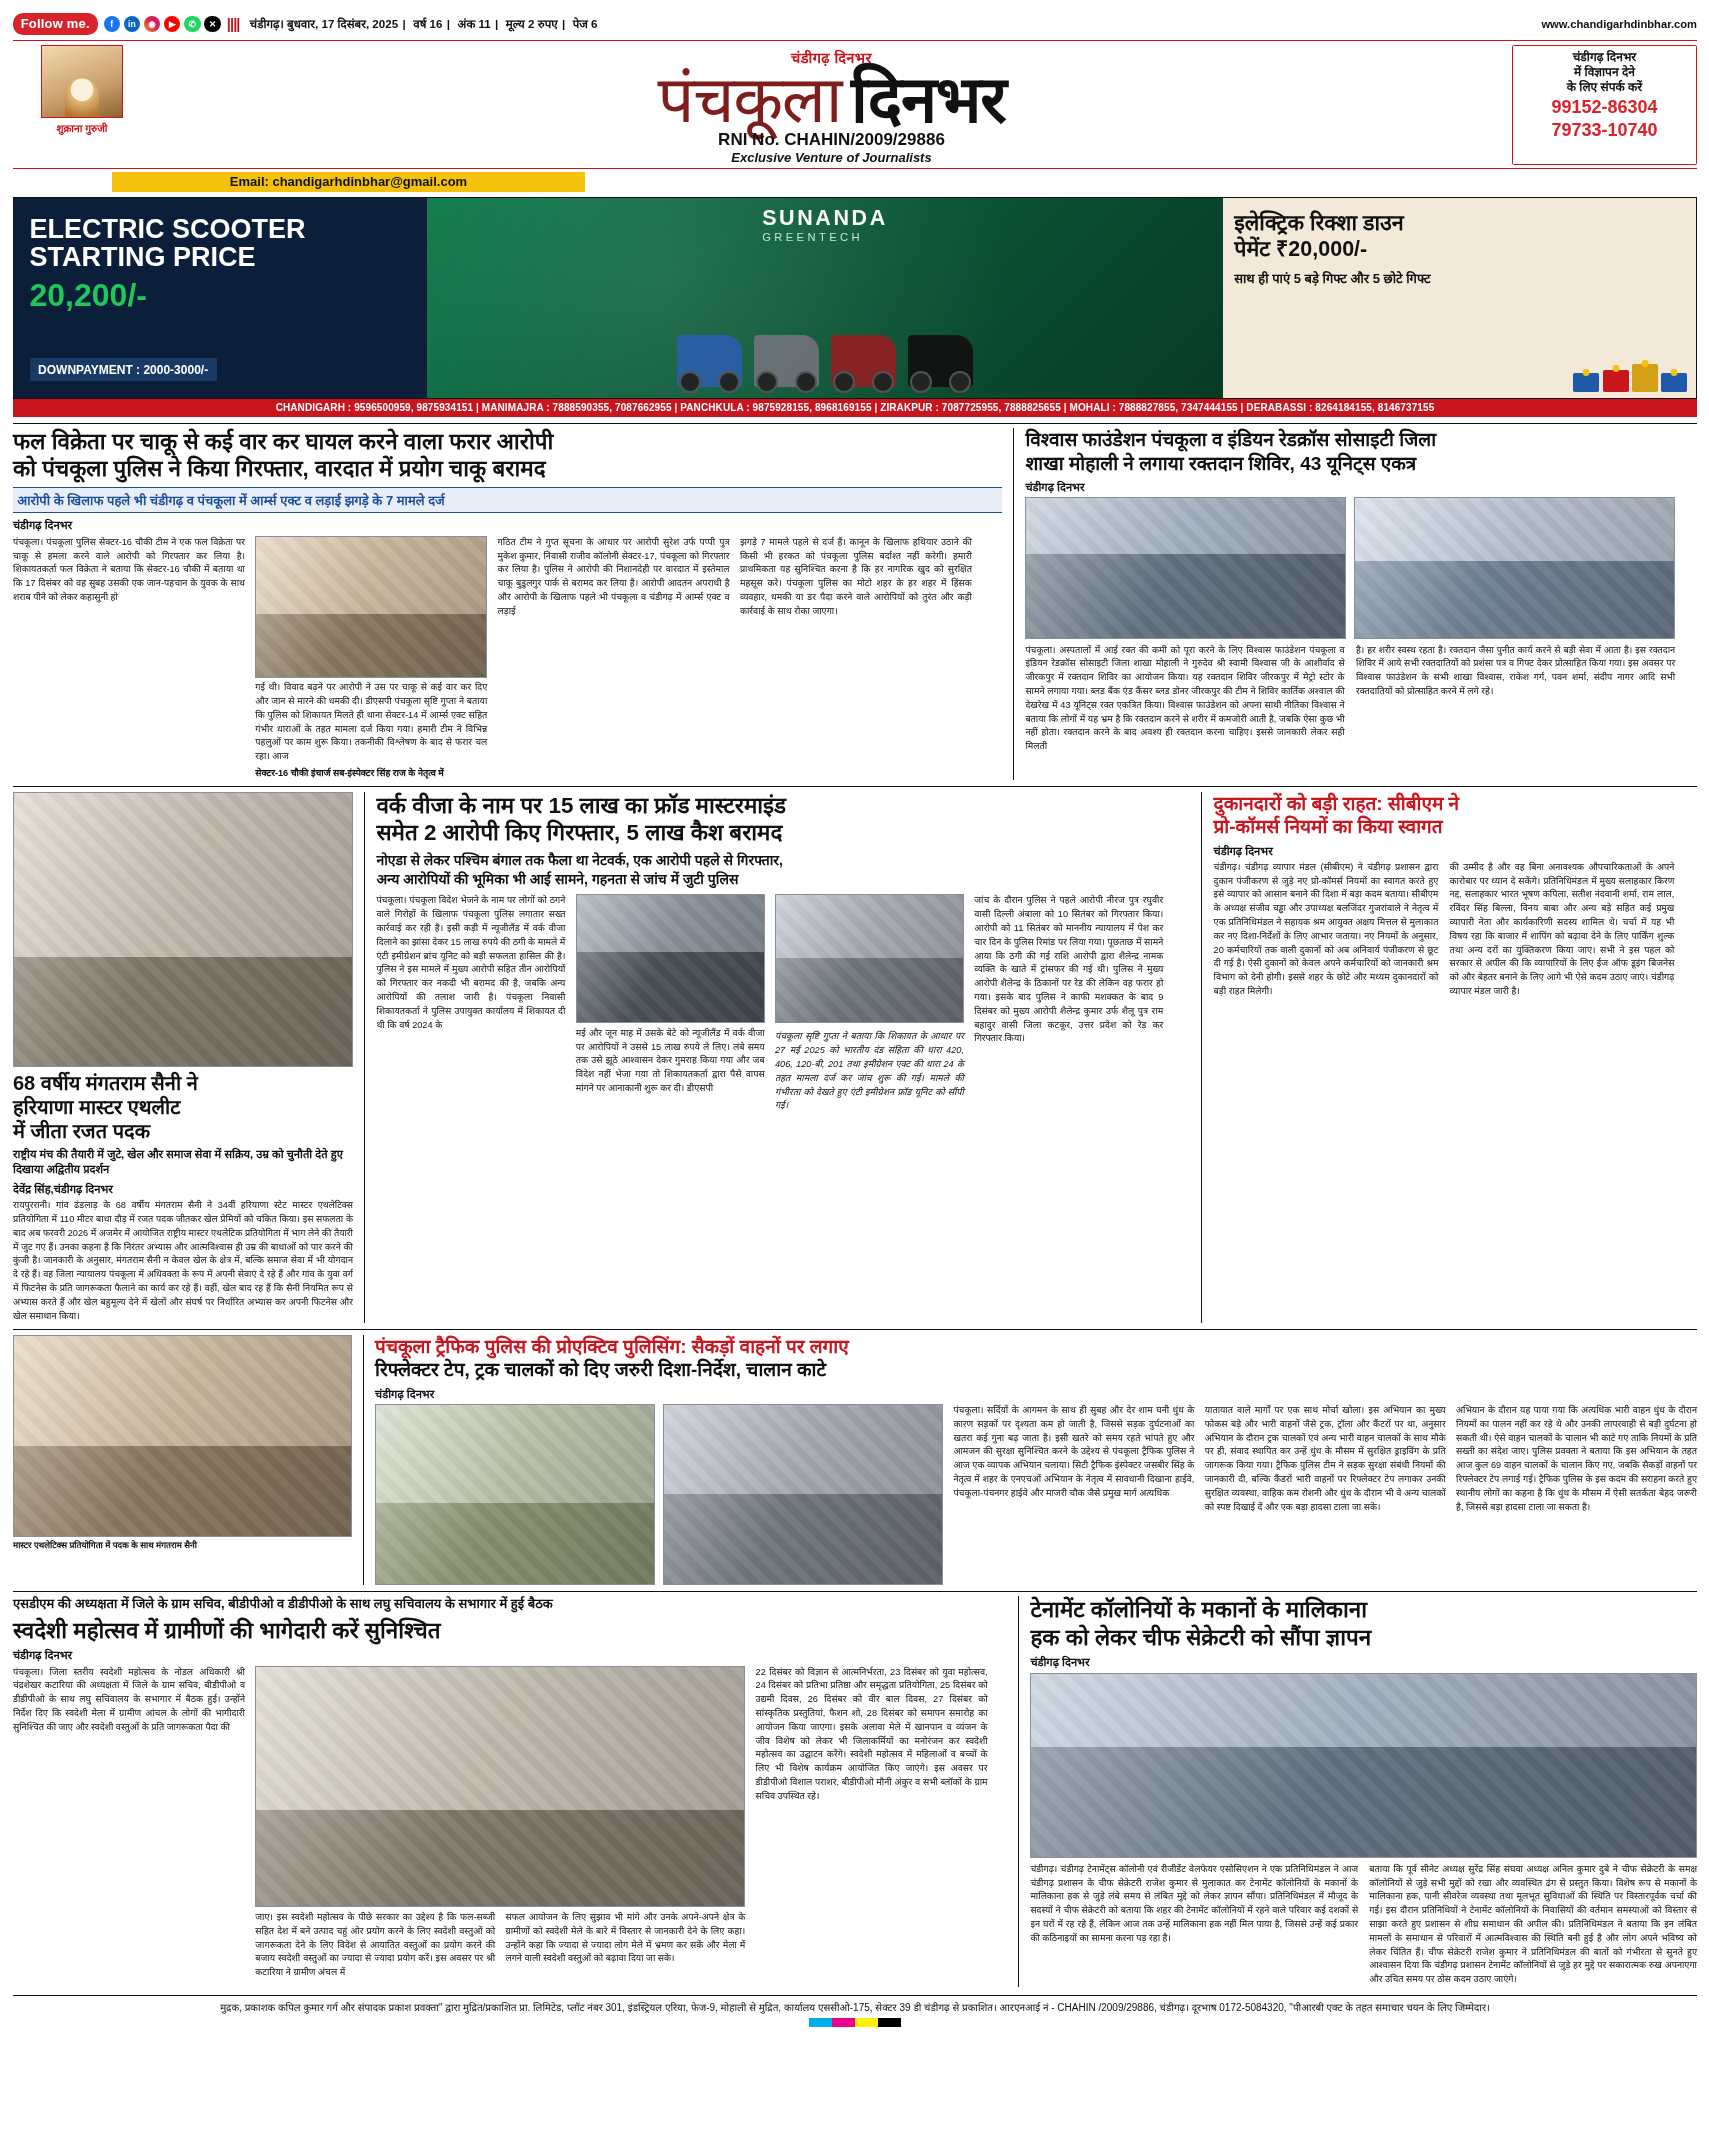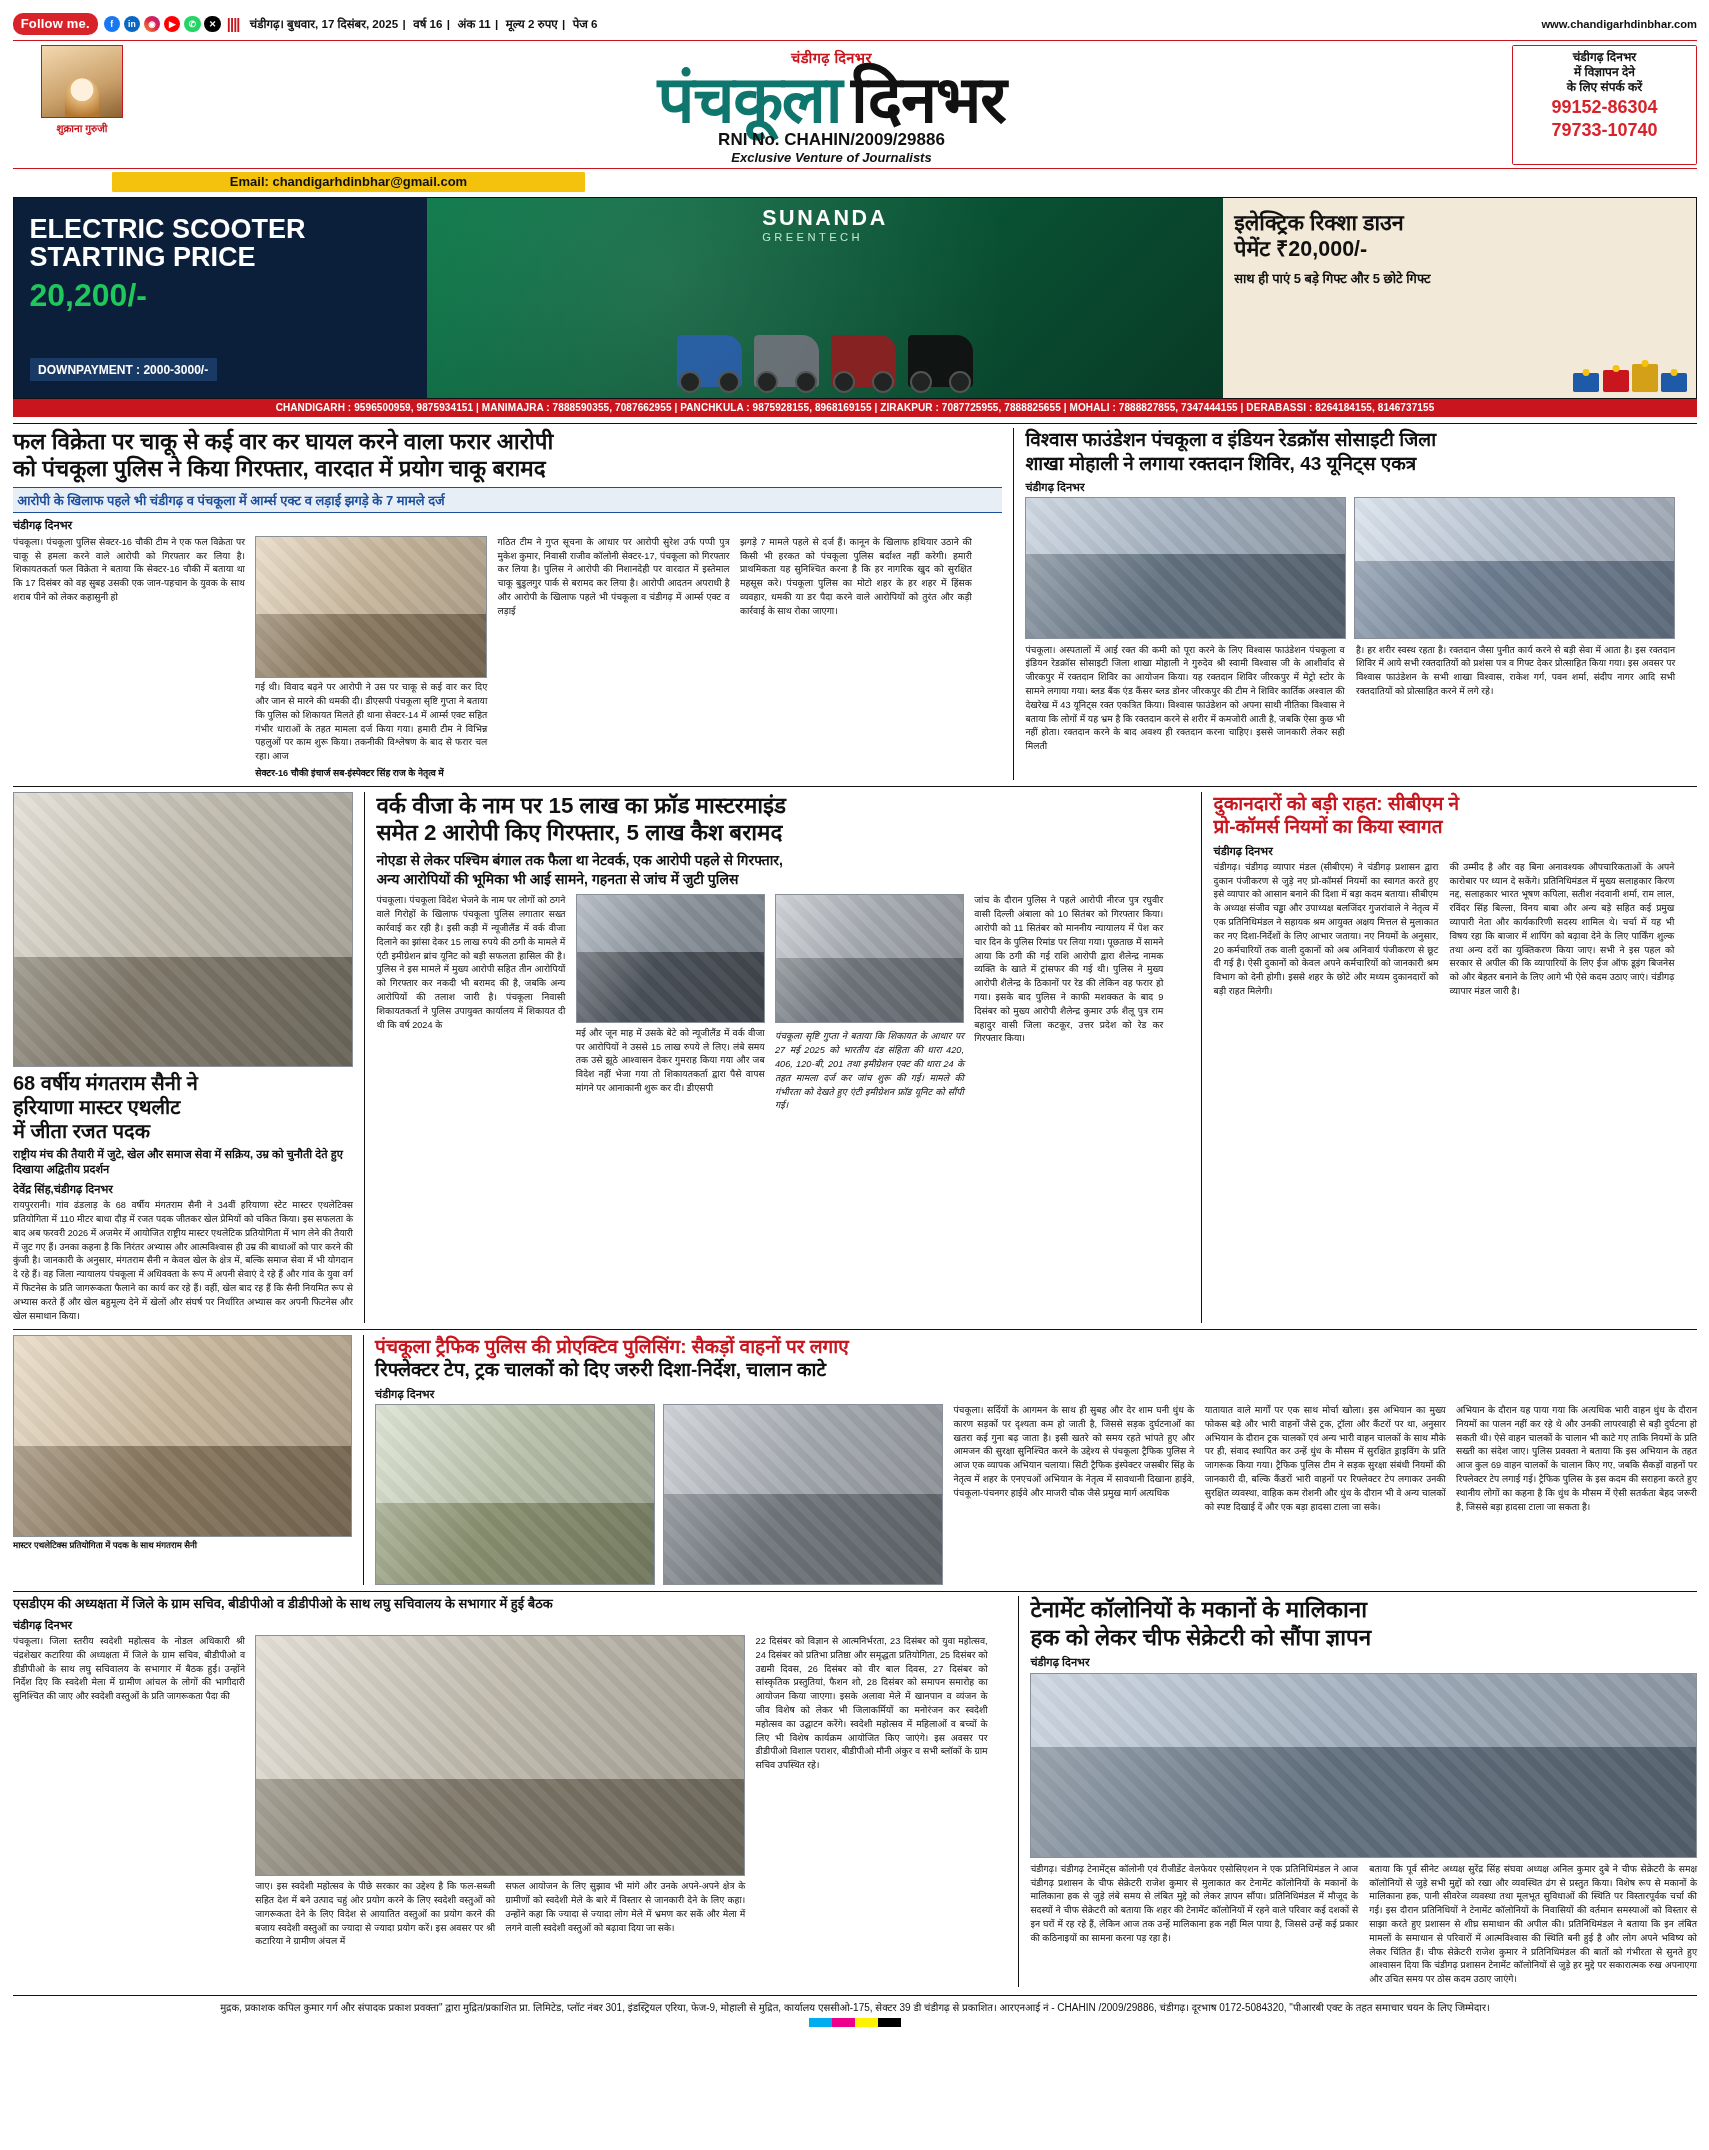--- a/index.html
+++ b/index.html
@@ -62,21 +62,21 @@
   }
   .guru-frame::after{
     content:""; position:absolute; left:50%; top:45%; transform:translateX(-50%);
     width:34px;height:47px;border-radius:17px 17px 6px 6px;
     background:radial-gradient(circle at 50% 25%, #fdf0dc 0 28%, #e2b77a 30%, #b4762f 70%);
   }
   .guru-name { color:#c9161e; font-weight:bold; font-size:10.3px; margin-top:2.6px; }
   .mast-center { flex:1; text-align:center; padding-top:1.7px; }
   .mast-small { color:#c9161e; font-size:14.6px; font-weight:bold; letter-spacing:0.4px;}
   .mast-title { display:flex; align-items:baseline; justify-content:center; gap:9.5px; line-height:1; }
-  .mast-red { color:#0f766e; font-size:65px; font-weight:bold; letter-spacing:-1.3px; }
+  .mast-red { color:#7f1d1d; font-size:65px; font-weight:normal; letter-spacing:-1.3px; }
   .mast-black { color:#111; font-size:65px; font-weight:bold; letter-spacing:-1.3px; }
   .mast-rni { font-size:17px; font-weight:bold; color:#111; margin-top:-2.6px;}
   .mast-tag { font-size:13px; font-weight:bold; color:#111; font-style:italic; margin-top:0.9px;}
   .mast-right {
     width:185px; border:1.3px solid #c9161e; border-radius:1.7px;
     text-align:center; padding:3.4px 2.6px; background:#fff;
   }
   .mast-right .l1 { font-size:12px; font-weight:bold; color:#111; line-height:1.25;}
   .mast-right .num { font-size:18px; font-weight:bold; color:#d8232a; line-height:1.2; margin-top:1.7px;}
   .email-bar {
@@ -372,20 +372,21 @@
         <div style="width:241px;" class="col-txt">अभियान के दौरान यह पाया गया कि अत्यधिक भारी वाहन धुंध के दौरान नियमों का पालन नहीं कर रहे थे और उनकी लापरवाही से बड़ी दुर्घटना हो सकती थी। ऐसे वाहन चालकों के चालान भी काटे गए ताकि नियमों के प्रति सख्ती का संदेश जाए। पुलिस प्रवक्ता ने बताया कि इस अभियान के तहत आज कुल 69 वाहन चालकों के चालान किए गए, जबकि सैकड़ों वाहनों पर रिफ्लेक्टर टेप लगाई गई। ट्रैफिक पुलिस के इस कदम की सराहना करते हुए स्थानीय लोगों का कहना है कि धुंध के मौसम में ऐसी सतर्कता बेहद जरूरी है, जिससे बड़ा हादसा टाला जा सकता है।</div>
       </div>
     </div>
   </div>
 
   <div class="rule"></div>
   <div class="blk">
 
     <div style="width:994px;">
       <div style="font-size:13px;font-weight:bold;line-height:1.3;">एसडीएम की अध्यक्षता में जिले के ग्राम सचिव, बीडीपीओ व डीडीपीओ के साथ लघु सचिवालय के सभागार में हुई बैठक</div>
+      <div class="sec-head-1" style="margin-top:3.4px;">स्वदेशी महोत्सव में ग्रामीणों की भागेदारी करें सुनिश्चित</div>
       <div class="byline">चंडीगढ़ दिनभर</div>
       <div style="display:flex;gap:10.3px;">
         <div style="width:232px;" class="col-txt">पंचकूला। जिला स्तरीय स्वदेशी महोत्सव के नोडल अधिकारी श्री चंद्रशेखर कटारिया की अध्यक्षता में जिले के ग्राम सचिव, बीडीपीओ व डीडीपीओ के साथ लघु सचिवालय के सभागार में बैठक हुई। उन्होंने निर्देश दिए कि स्वदेशी मेला में ग्रामीण आंचल के लोगों की भागीदारी सुनिश्चित की जाए और स्वदेशी वस्तुओं के प्रति जागरूकता पैदा की</div>
         <div style="width:490px;">
           <div class="photo p-indoor" style="height:241px;width:100%;"></div>
           <div style="display:flex;gap:10.3px;margin-top:4.3px;">
             <div style="flex:1;" class="col-txt">जाए। इस स्वदेशी महोत्सव के पीछे सरकार का उद्देश्य है कि फल-सब्जी सहित देश में बने उत्पाद चहुं ओर प्रयोग करने के लिए स्वदेशी वस्तुओं को जागरूकता देने के लिए विदेश से आयातित वस्तुओं का प्रयोग करने की बजाय स्वदेशी वस्तुओं का ज्यादा से ज्यादा प्रयोग करें। इस अवसर पर श्री कटारिया ने ग्रामीण अंचल में</div>
             <div style="flex:1;" class="col-txt">सफल आयोजन के लिए सुझाव भी मांगे और उनके अपने-अपने क्षेत्र के ग्रामीणों को स्वदेशी मेले के बारे में विस्तार से जानकारी देने के लिए कहा। उन्होंने कहा कि ज्यादा से ज्यादा लोग मेले में भ्रमण कर सकें और मेला में लगने वाली स्वदेशी वस्तुओं को बढ़ावा दिया जा सके।</div>
           </div>
         </div>

